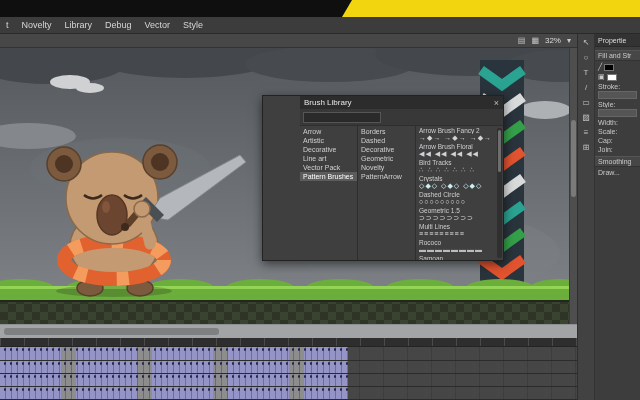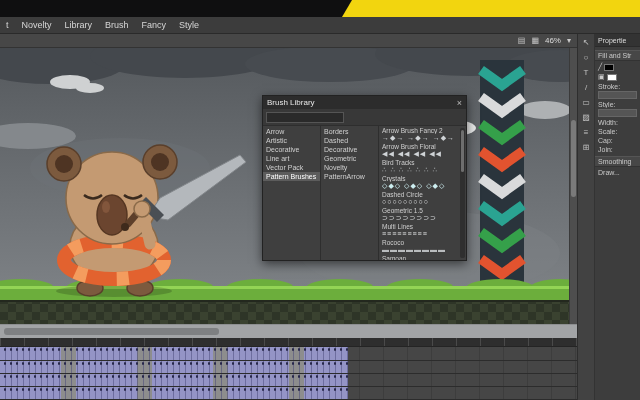--- a/index.html
+++ b/index.html
@@ -58,21 +58,21 @@
   .prop-row{padding:2px 3px 0;white-space:nowrap;overflow:hidden;}
   .swatch-row{display:flex;align-items:center;gap:2px;padding:2px 3px 0;}
   .swatch{width:10px;height:7px;border:1px solid #777;box-sizing:border-box;}
   .swatch.black{background:#000;}
   .swatch.white{background:#fff;}
   .mini-field{height:6px;background:#555;border:1px solid #666;margin:1px 3px 0;}
 
   
   .brush-panel{position:absolute;left:262px;top:95px;width:203px;height:164px;background:#3f3f3f;
                border:1px solid #222;box-shadow:0 3px 10px rgba(0,0,0,.55);display:flex;
-               flex-direction:column;z-index:5;}
+               flex-direction:column;z-index:5;padding-left:37px;}
   .bp-title{height:13px;background:#2c2c2c;display:flex;align-items:center;justify-content:space-between;
             padding:0 4px;font-size:8px;color:#e6e6e6;}
   .bp-close{color:#bbb;font-size:9px;cursor:default;}
   .bp-search{height:14px;display:flex;align-items:center;padding:1px 3px;background:#383838;
              border-bottom:1px solid #2e2e2e;}
   .bp-search input{width:72px;height:9px;background:#2a2a2a;border:1px solid #555;color:#ddd;
                    font-size:7px;padding:0 2px;font-family:"Liberation Sans",sans-serif;}
   .bp-body{flex:1;display:flex;min-height:0;}
   .bp-col{width:58px;border-right:1px solid #2e2e2e;padding-top:1px;box-sizing:border-box;overflow:hidden;}
   .cat-item{font-size:7px;color:#d0d0d0;padding:1px 3px;white-space:nowrap;cursor:default;}
@@ -94,35 +94,35 @@
   </div>
 
   <div class="menubar">
 
       <span class="menu-item">t</span>
 
       <span class="menu-item">Novelty</span>
 
       <span class="menu-item">Library</span>
 
-      <span class="menu-item">Brush</span>
-
-      <span class="menu-item">Fancy</span>
+      <span class="menu-item">Debug</span>
+
+      <span class="menu-item">Vector</span>
 
       <span class="menu-item">Style</span>
     </div>
 
   <div class="content">
 
     <div class="left-col">
 
       <div class="canvas-toolbar">
         <span class="ct-icon">▤</span>
         <span class="ct-icon">▦</span>
-        <span class="ct-zoom">46%</span>
+        <span class="ct-zoom">32%</span>
         <span class="ct-icon">▾</span>
       </div>
 
       <div class="stage-row">
         <div class="stage">
           <svg viewBox="0 0 569 276" preserveAspectRatio="none">
             <defs>
               <linearGradient id="sky" x1="0" y1="0" x2="0" y2="1">
                 <stop offset="0" stop-color="#55595d"></stop>
                 <stop offset="1" stop-color="#82868a"></stop>

